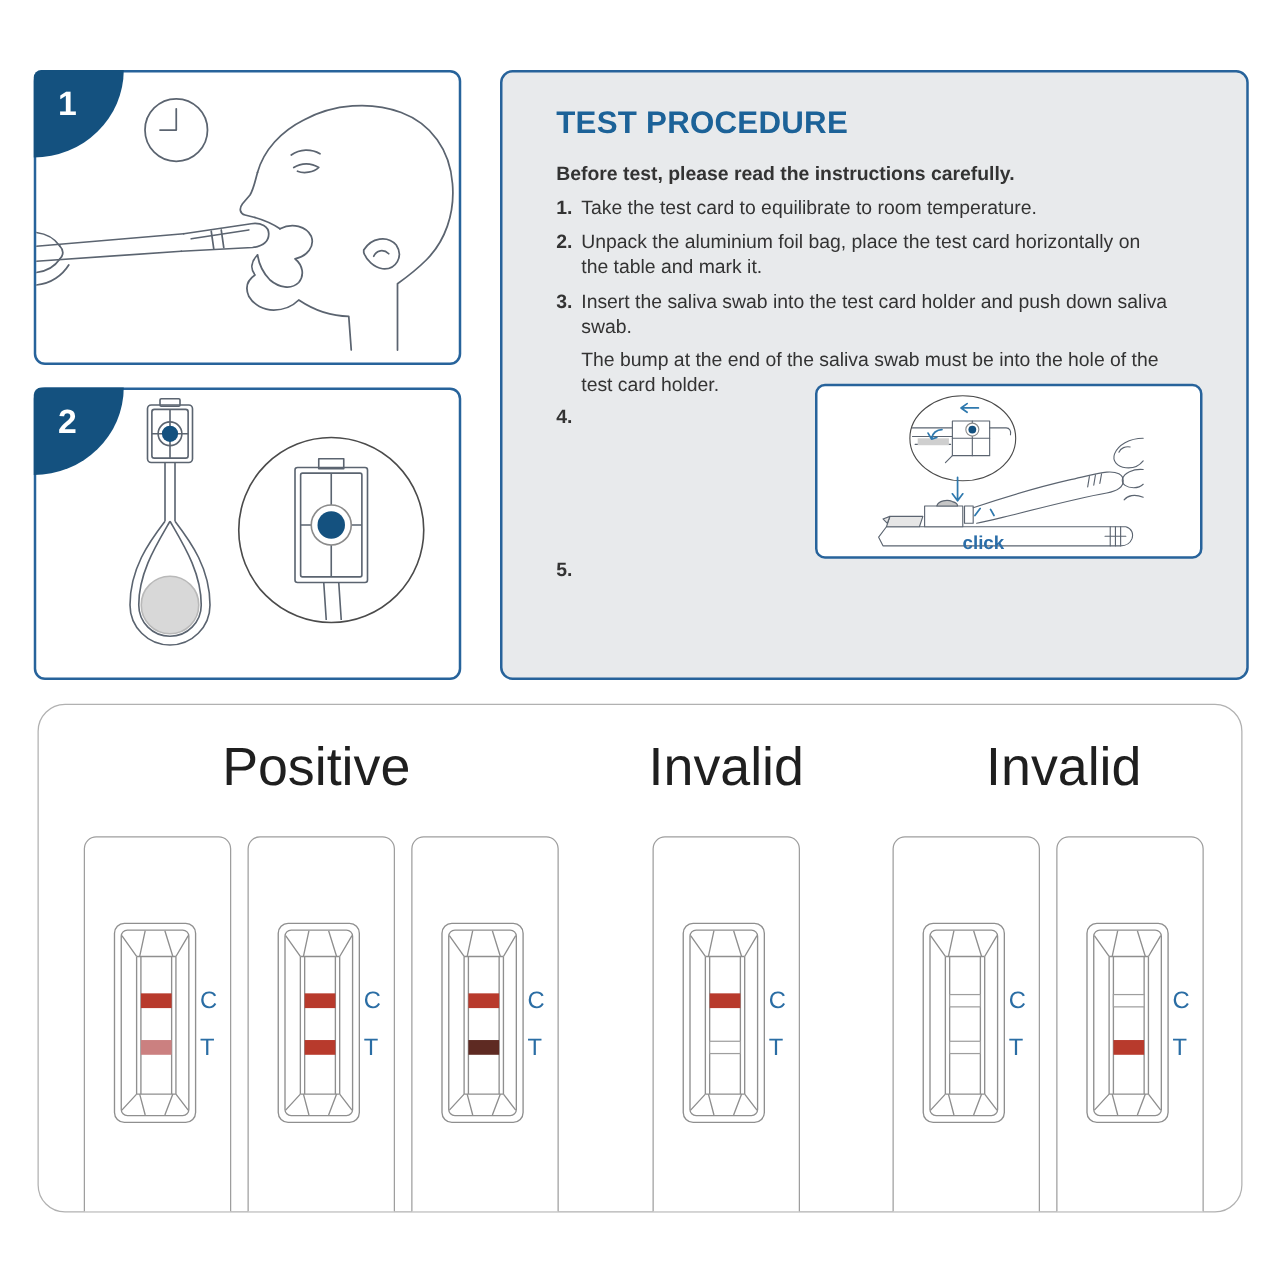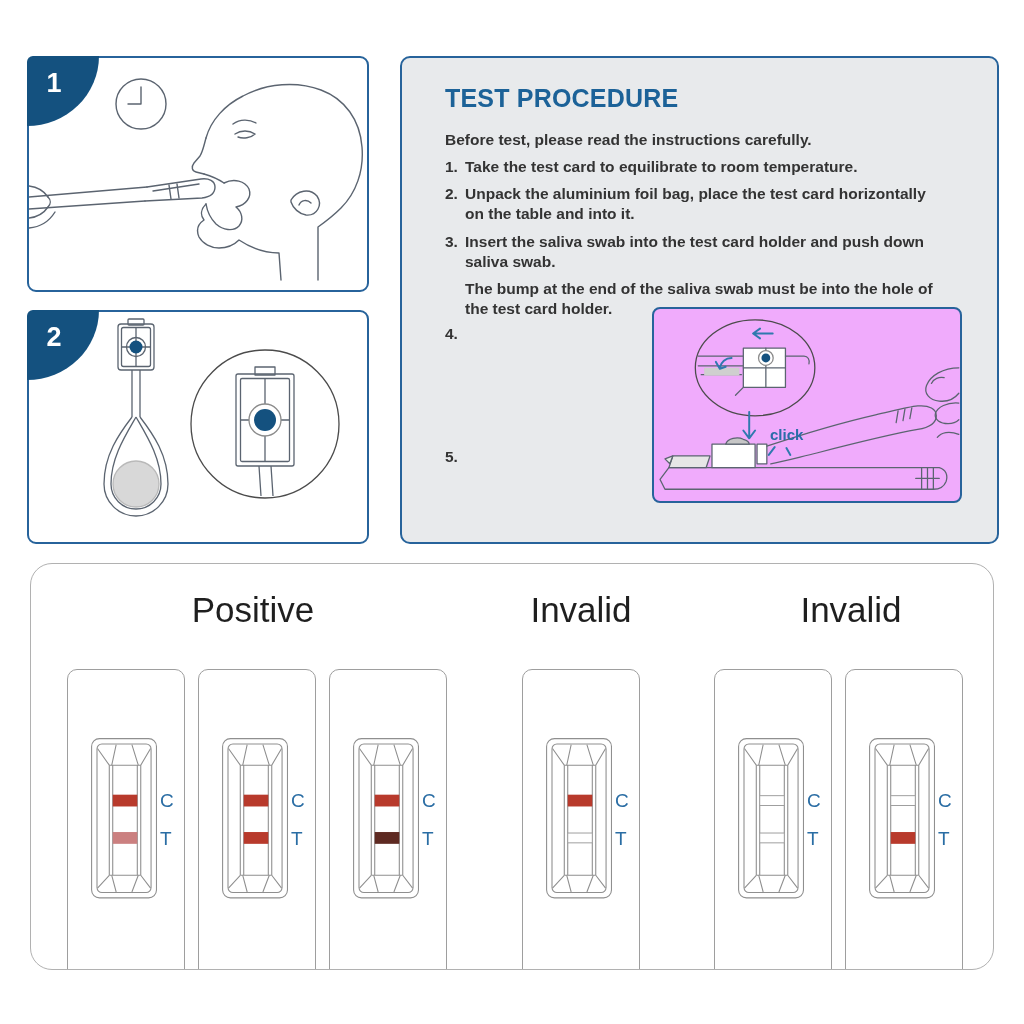--- a/index.html
+++ b/index.html
@@ -19,31 +19,31 @@
 
   
   #procPanel{position:absolute;left:400px;top:56px;width:595px;height:484px;
              background:#e8eaec;border:2px solid #27639b;border-radius:10px;box-sizing:content-box;}
   #procPanel h1{position:absolute;left:43px;top:26px;margin:0;font-size:25px;
                 font-weight:bold;color:#1c6298;letter-spacing:.2px;}
   .intro{position:absolute;left:43px;top:73px;margin:0;font-size:15.5px;
          font-weight:bold;color:#333;text-align:center;}
   .step{position:absolute;left:43px;color:#333;font-size:15.5px;line-height:19.5px;}
   .step .num{position:absolute;left:0;top:0;font-weight:bold;}
-  .step .txt{display:block;margin-left:20px;font-weight:bold;}
-  .inset{position:absolute;left:250px;top:249px;width:310px;height:196px;background:#f0abfc;
+  .step .txt{display:block;margin-left:20px;}
+  .inset{position:absolute;left:250px;top:249px;width:310px;height:140px;background:#ffffff;
          border:2px solid #27639b;border-radius:8px;box-sizing:border-box;}
   .inset svg{position:absolute;left:0;top:0;width:100%;height:100%;}
   .click{position:absolute;left:116px;top:117px;color:#2a6da8;font-size:15px;font-weight:bold;}
 
   
   #resultsPanel{position:absolute;left:30px;top:563px;width:962px;height:405px;
                 border:1px solid #b1b1b1;border-radius:22px;background:#fff;overflow:hidden;}
   .res-heading{position:absolute;top:26px;width:300px;text-align:center;
-               font-size:35px;color:#1f1f1f;}
+               font-size:43px;color:#1f1f1f;}
   .res-card{position:absolute;top:105px;width:118px;height:330px;border:1px solid #9e9e9e;
             border-radius:10px;background:#fff;box-sizing:border-box;}
   .res-card svg{position:absolute;left:0;top:0;width:116px;height:328px;}
   .ct-label{position:absolute;left:92px;width:22px;font-size:19px;color:#2a6da4;line-height:22px;}
   .ct-c{top:120px;} .ct-t{top:158px;}
 </style>
 </head>
 <body>
 
 <div class="page">
@@ -123,21 +123,21 @@
   <section id="procPanel">
     <h1>TEST PROCEDURE</h1>
     <p class="intro">Before test, please read the instructions carefully.</p>
     <div id="stepsHost">
         <div class="step" style="top:99px;width:490px;">
           <span class="num">1.</span>
           <span class="txt">Take the test card to equilibrate to room temperature.</span>
         </div>
         <div class="step" style="top:126px;width:490px;">
           <span class="num">2.</span>
-          <span class="txt">Unpack the aluminium foil bag, place the test card horizontally on the table and into it.</span>
+          <span class="txt">Unpack the aluminium foil bag, place the test card horizontally on the table and mark it.</span>
         </div>
         <div class="step" style="top:174px;width:490px;">
           <span class="num">3.</span>
           <span class="txt">Insert the saliva swab into the test card holder and push down saliva swab.</span>
         </div>
         <div class="step" style="top:221px;width:490px;">
           <span class="txt">The bump at the end of the saliva swab must be into the hole of the test card holder.</span>
         </div>
         <div class="step" style="top:266px;width:185px;">
           <span class="num">4.</span>

